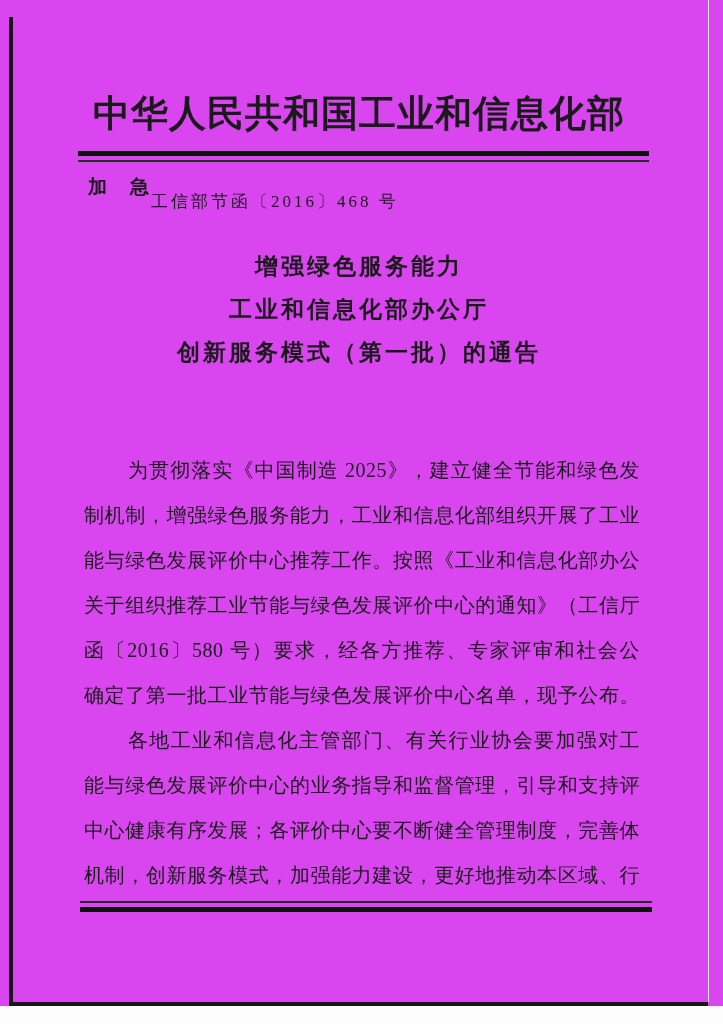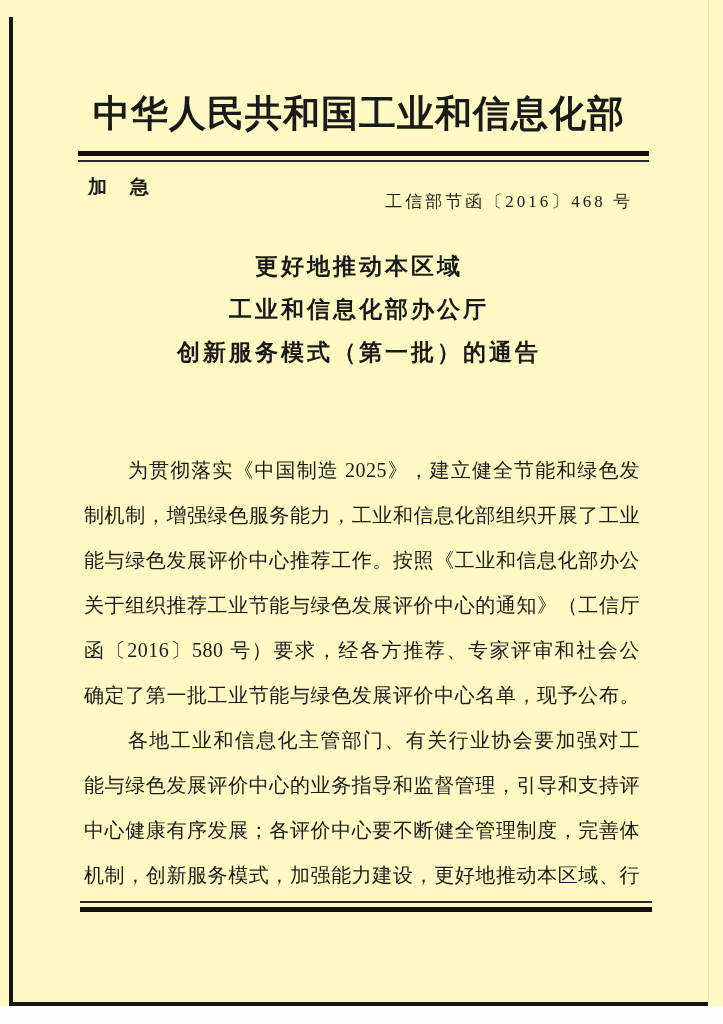--- a/index.html
+++ b/index.html
@@ -5,21 +5,21 @@
   html, body {
     margin: 0;
     padding: 0;
     background: #ffffff;
     font-family: "Liberation Serif", "DejaVu Serif", serif;
   }
   .canvas {
     position: relative;
     width: 723px;
     height: 1024px;
-    background: #fef9c3;
+    background: #d946ef;
     color: #1a1a1a;
     overflow: hidden;
   }
   
   .edge-left {
     position: absolute;
     left: 9px; top: 17px;
     width: 4px; height: 988px;
     background: #161616;
   }
@@ -58,21 +58,20 @@
     left: 78px; top: 151px;
     width: 571px; height: 4px;
     border-top: 5px solid #101010;
     border-bottom: 2px solid #2a2a2a;
   }
   .meta-row {
     position: absolute;
     left: 88px; top: 174px;
     width: 545px; height: 26px;
     display: flex;
-    justify-content: space-between;
     align-items: center;
   }
   .urgency {
     font-size: 19px;
     font-weight: bold;
     letter-spacing: 2px;
     white-space: nowrap;
   }
   .doc-number {
     font-size: 17px;
@@ -129,21 +128,21 @@
   <div class="agency-header">中华人民共和国工业和信息化部</div>
 
   <div class="header-rule"></div>
 
   <div class="meta-row">
     <span class="urgency">加　急</span>
     <span class="doc-number">工信部节函〔2016〕468 号</span>
   </div>
 
   <div class="title-block">
-    <div class="title-line">更好地推动本区域</div>
+    <div class="title-line">增强绿色服务能力</div>
     <div class="title-line">工业和信息化部办公厅</div>
     <div class="title-line">创新服务模式（第一批）的通告</div>
   </div>
 
   <div class="body-block">
     <div class="body-line indent">为贯彻落实《中国制造 2025》，建立健全节能和绿色发展体</div>
     <div class="body-line">制机制，增强绿色服务能力，工业和信息化部组织开展了工业节</div>
     <div class="body-line">能与绿色发展评价中心推荐工作。按照《工业和信息化部办公厅</div>
     <div class="body-line">关于组织推荐工业节能与绿色发展评价中心的通知》（工信厅节</div>
     <div class="body-line">函〔2016〕580 号）要求，经各方推荐、专家评审和社会公示，</div>

